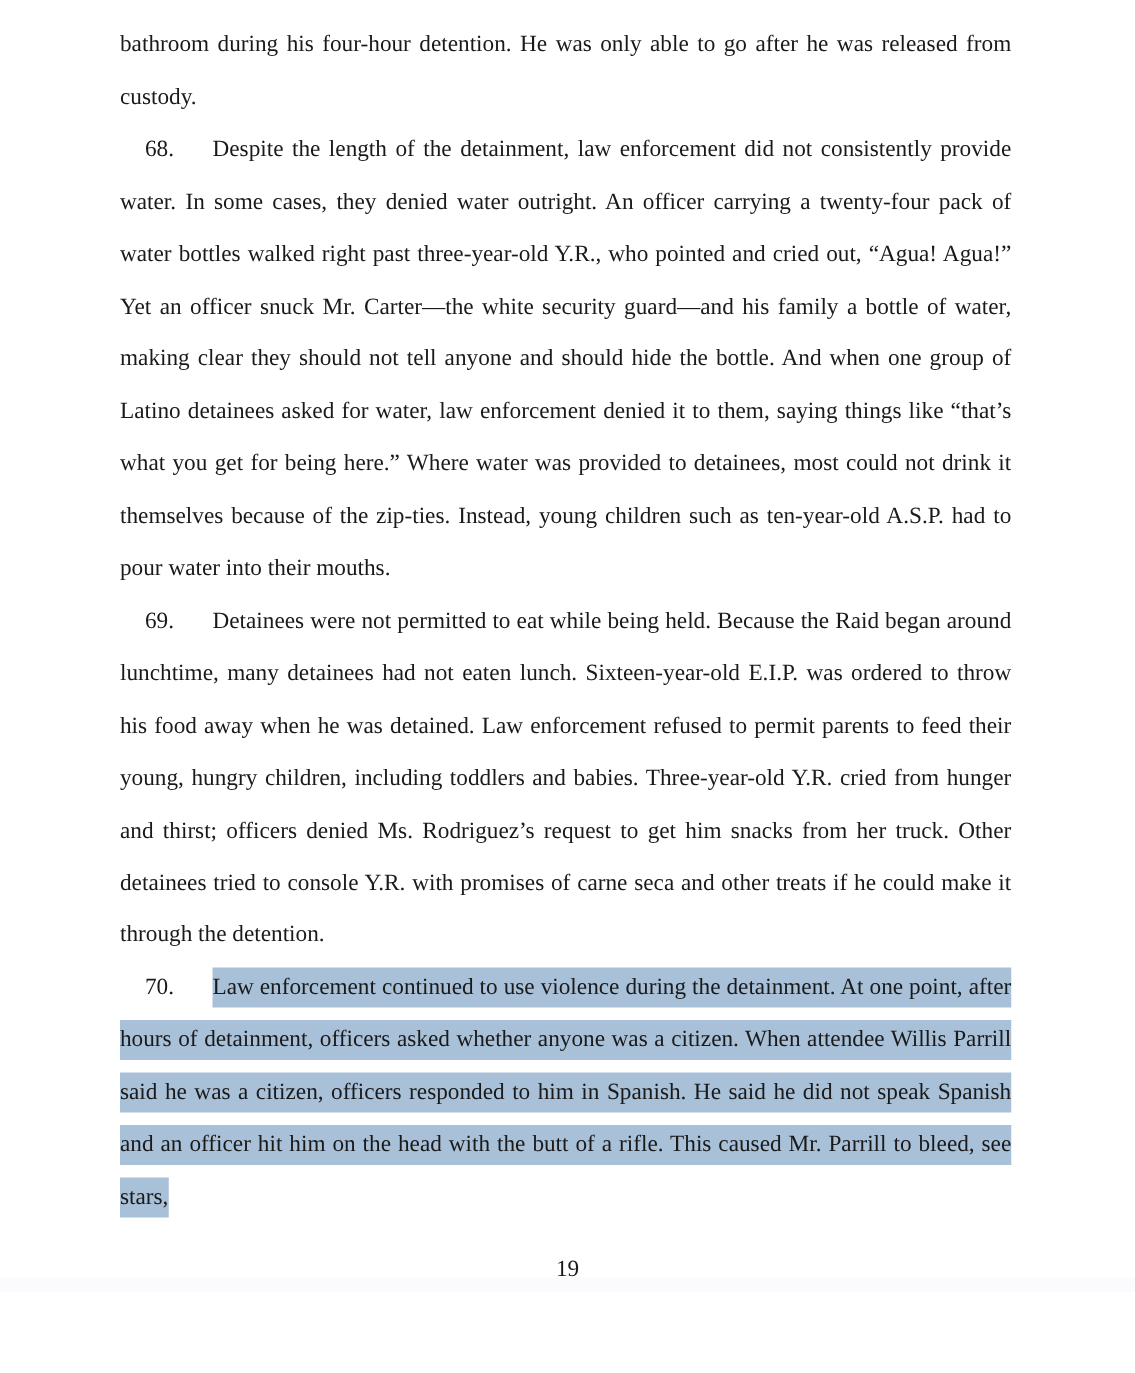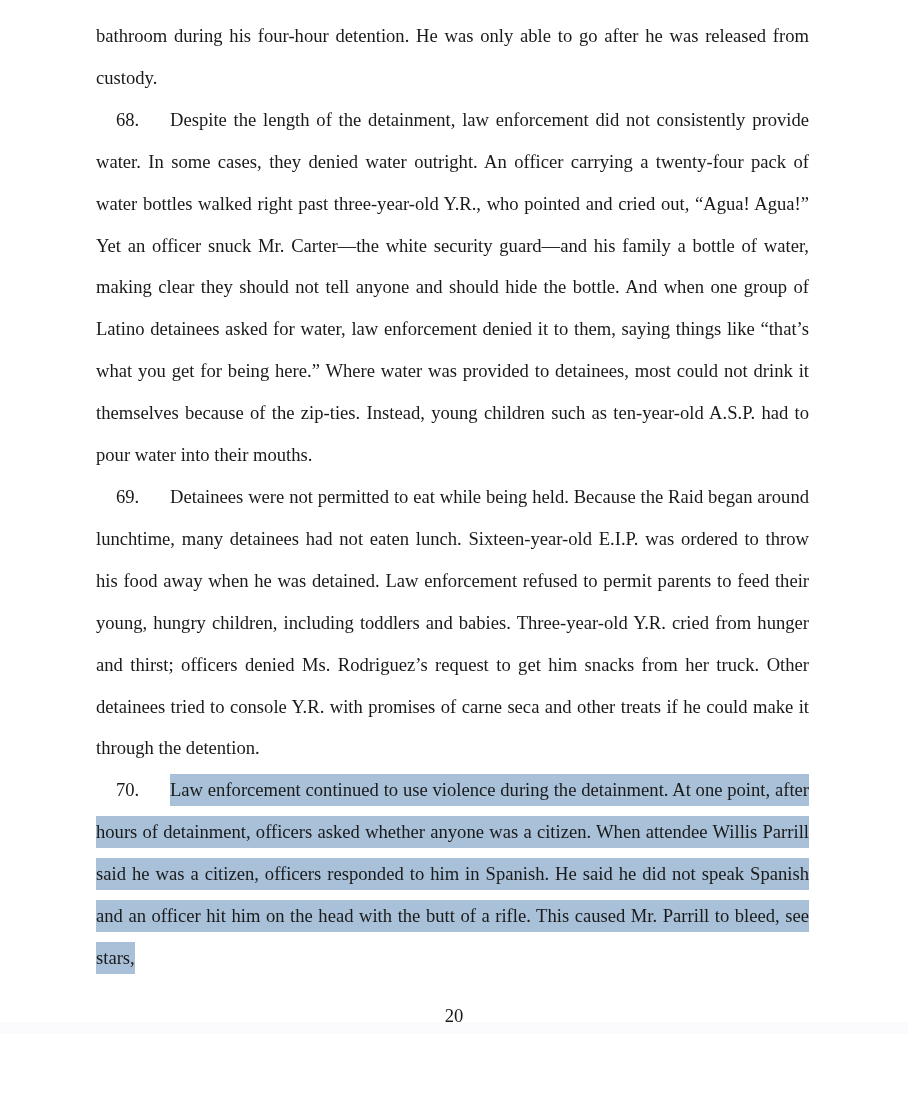--- a/index.html
+++ b/index.html
@@ -80,17 +80,17 @@
     <p class="body-par"><span>bathroom during his four-hour detention. He was only able to go after he was released from custody.</span></p>
 
     <p class="body-par"><span class="par-num">68.</span><span>Despite the length of the detainment, law enforcement did not consistently provide water. In some cases, they denied water outright. An officer carrying a twenty-four pack of water bottles walked right past three-year-old Y.R., who pointed and cried out, “Agua! Agua!” Yet an officer snuck Mr. Carter—the white security guard—and his family a bottle of water, making clear they should not tell anyone and should hide the bottle. And when one group of Latino detainees asked for water, law enforcement denied it to them, saying things like “that’s what you get for being here.” Where water was provided to detainees, most could not drink it themselves because of the zip-ties. Instead, young children such as ten-year-old A.S.P. had to pour water into their mouths.</span></p>
 
     <p class="body-par"><span class="par-num">69.</span><span>Detainees were not permitted to eat while being held. Because the Raid began around lunchtime, many detainees had not eaten lunch. Sixteen-year-old E.I.P. was ordered to throw his food away when he was detained. Law enforcement refused to permit parents to feed their young, hungry children, including toddlers and babies. Three-year-old Y.R. cried from hunger and thirst; officers denied Ms. Rodriguez’s request to get him snacks from her truck. Other detainees tried to console Y.R. with promises of carne seca and other treats if he could make it through the detention.</span></p>
 
     <p class="body-par"><span class="par-num">70.</span><span class="hl">Law enforcement continued to use violence during the detainment. At one point, after hours of detainment, officers asked whether anyone was a citizen. When attendee Willis Parrill said he was a citizen, officers responded to him in Spanish. He said he did not speak Spanish and an officer hit him on the head with the butt of a rifle. This caused Mr. Parrill to bleed, see stars,</span></p>
 
   </div>
 
-  <div class="page-number">20</div>
+  <div class="page-number">19</div>
 
   <div class="page-bottom-edge"></div>
 
 </div>
 
 </body></html>

